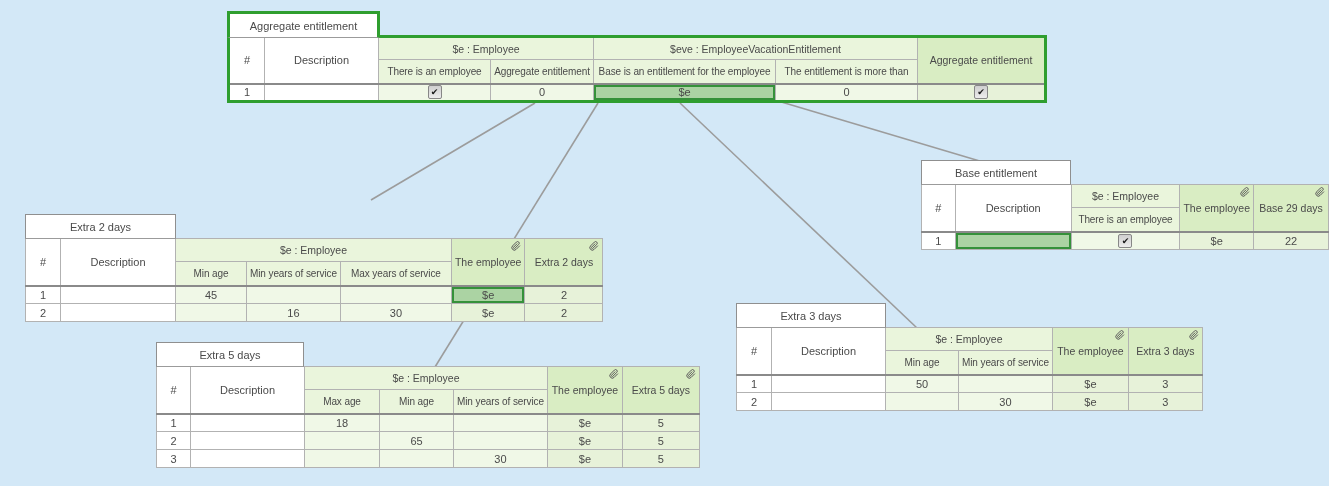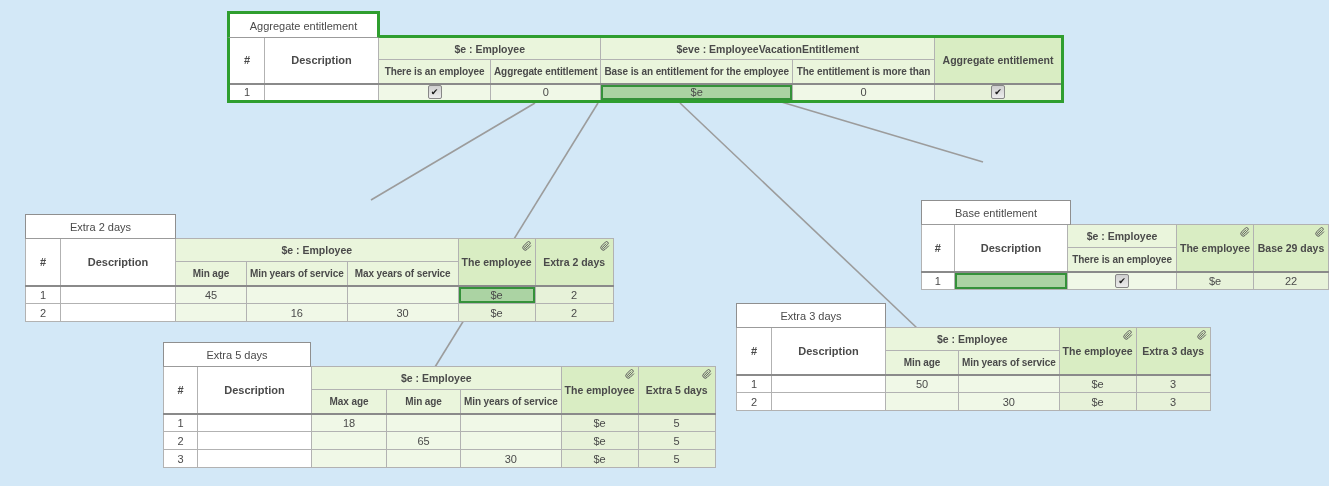--- a/index.html
+++ b/index.html
@@ -27,21 +27,21 @@
   .dtable table{
     border-collapse:collapse;table-layout:fixed;background:#fff;
     position:relative;z-index:1;margin-top:-1px;
     border:1px solid #8f8f8f;
   }
   .selected table{margin-top:-3px;border:3px solid #2f9e2f;}
   th,td{
     border:1px solid #b2b2b2;padding:0 3px;text-align:center;
     overflow:hidden;white-space:nowrap;box-sizing:border-box;
   }
-  th{font-weight:bold;}
+  th{font-weight:normal;}
   th.numh,th.desch{background:#fff;font-size:11px;}
   th.group{background:#eaf5dc;height:23px;font-size:10.5px;}
   th.sub{background:#eaf5dc;height:24px;font-size:10px;letter-spacing:-0.1px;}
   th.out{background:#d9edc3;position:relative;font-size:10.5px;}
   td{height:18px;font-size:11px;}
   td.num,td.desc{background:#fff;}
   td.cond{background:#f0f8e7;}
   td.outc{background:#e7f2d9;}
   td.selc{background:#abd3a3;box-shadow:inset 0 0 0 2px #35913a;}
   tbody tr:first-child td{border-top:2px solid #8a8a8a;}
@@ -148,21 +148,21 @@
               <td class="desc"></td>
               <td class="cond"></td>
               <td class="cond">16</td>
               <td class="cond">30</td>
               <td class="outc">$e</td>
               <td class="outc">2</td>
             </tr>
           </tbody>
         </table>
       </div>
-      <div class="dtable" style="left: 148px; top: 342px; margin-left: 7px;">
+      <div class="dtable" style="left: 148px; top: 342px;">
         <div class="tab" style="width: 148px;">Extra 5 days</div>
         <table>
           <colgroup>
             <col style="width: 34px;">
             <col style="width: 114px;">
             <col style="width: 75px;">
             <col style="width: 74px;">
             <col style="width: 75px;">
             <col style="width: 75px;">
             <col style="width: 77px;">
@@ -258,21 +258,21 @@
               <td class="desc"></td>
               <td class="cond"></td>
               <td class="cond">30</td>
               <td class="outc">$e</td>
               <td class="outc">3</td>
             </tr>
           </tbody>
         </table>
       </div>
       <div class="dtable" style="left: 913px; top: 160px;">
-        <div class="tab" style="width: 150px; margin-top: 40px;">Base entitlement</div>
+        <div class="tab" style="width: 150px;">Base entitlement</div>
         <table>
           <colgroup>
             <col style="width: 34px;">
             <col style="width: 116px;">
             <col style="width: 109px;">
             <col style="width: 73px;">
             <col style="width: 75px;">
           </colgroup>
           <thead>
             <tr>

